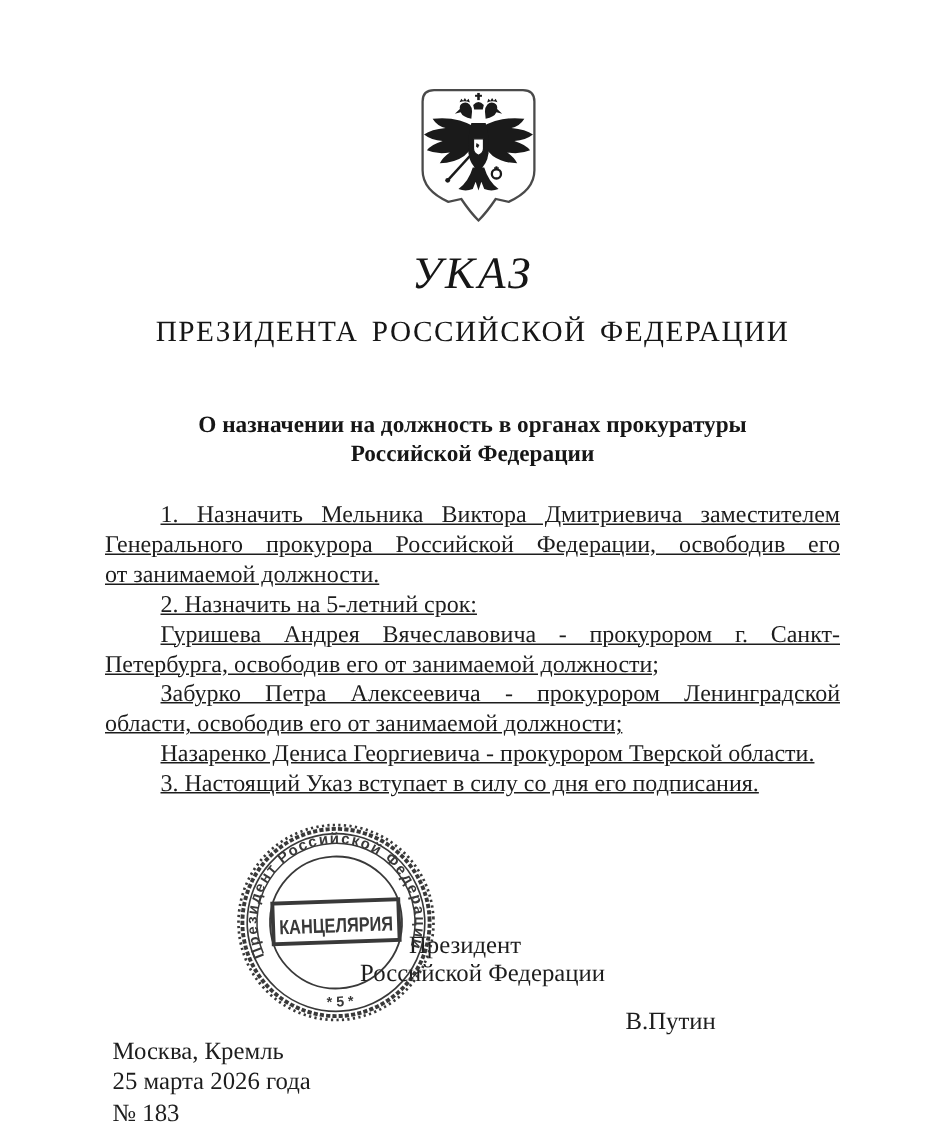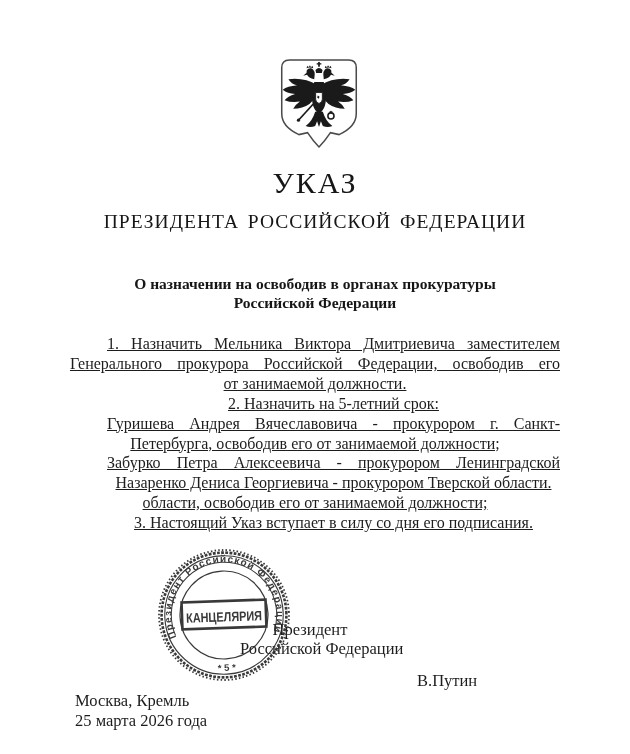--- a/index.html
+++ b/index.html
@@ -20,20 +20,21 @@
   }
   
   .title {
     position: absolute;
     left: 0; top: 168px; width: 630px;
     text-align: center;
     font-size: 30px;
     line-height: 30px;
     letter-spacing: 2px;
     color: #161616;
+    font-style: italic;
   }
   .subtitle {
     position: absolute;
     left: 0; top: 210px; width: 630px;
     text-align: center;
     font-size: 19.5px;
     line-height: 24px;
     letter-spacing: 1px;
     word-spacing: 3px;
     color: #161616;
@@ -49,21 +50,21 @@
   }
   
   .body-text {
     position: absolute;
     left: 70px; top: 334px; width: 490px;
     font-size: 16px;
     line-height: 19.9px;
     color: #1d1d1d;
     text-decoration: underline;
   }
-  .ln { text-align: center; }
+  .ln { text-align: left; }
   .ln.i { text-indent: 37px; }
   .ln.j { text-align: justify; text-align-last: justify; }
   
   .stamp {
     position: absolute;
     left: 154px; top: 545px;
     width: 140px; height: 140px;
     z-index: 3;
   }
   
@@ -129,34 +130,34 @@
       <circle cx="57.5" cy="62.5" r="3.2" fill="none" stroke="#1a1a1a" stroke-width="1.6"></circle>
       <rect x="56.8" y="57.2" width="1.4" height="2.4"></rect>
       <rect x="55.8" y="57.9" width="3.4" height="1"></rect>
     </g>
   </svg>
 
   <div class="title">УКАЗ</div>
   <div class="subtitle">ПРЕЗИДЕНТА РОССИЙСКОЙ ФЕДЕРАЦИИ</div>
 
   <div class="subject">
-    <div>О назначении на освободив в органах прокуратуры</div>
+    <div>О назначении на должность в органах прокуратуры</div>
     <div>Российской Федерации</div>
   </div>
 
   <div class="body-text">
     <div class="ln i j">1. Назначить Мельника Виктора Дмитриевича заместителем</div>
     <div class="ln j">Генерального прокурора Российской Федерации, освободив его</div>
     <div class="ln">от занимаемой должности.</div>
     <div class="ln i">2. Назначить на 5-летний срок:</div>
     <div class="ln i j">Гуришева Андрея Вячеславовича - прокурором г. Санкт-</div>
     <div class="ln">Петербурга, освободив его от занимаемой должности;</div>
     <div class="ln i j">Забурко Петра Алексеевича - прокурором Ленинградской</div>
+    <div class="ln">области, освободив его от занимаемой должности;</div>
     <div class="ln i">Назаренко Дениса Георгиевича - прокурором Тверской области.</div>
-    <div class="ln">области, освободив его от занимаемой должности;</div>
     <div class="ln i">3. Настоящий Указ вступает в силу со дня его подписания.</div>
   </div>
 
   <div class="sig-line1">Президент</div>
   <div class="sig-line2">Российской Федерации</div>
   <div class="sig-name">В.Путин</div>
 
   <svg class="stamp" viewBox="-70 -70 140 140" xmlns="http://www.w3.org/2000/svg">
     <g transform="rotate(-3)" stroke="#2b2b2b" fill="none" opacity="0.93">
       <circle r="65" stroke-width="1.8" stroke-dasharray="1.5 2.2"></circle>
@@ -171,15 +172,16 @@
       <g transform="rotate(1)">
         <rect x="-42" y="-14" width="84" height="27" fill="#ffffff" stroke="#2b2b2b" stroke-width="2.6"></rect>
         <text x="0" y="6.5" text-anchor="middle" font-family="Liberation Sans, sans-serif" font-size="13.5" font-weight="bold" fill="#2b2b2b" stroke="none" textLength="76" lengthAdjust="spacingAndGlyphs">КАНЦЕЛЯРИЯ</text>
       </g>
     </g>
   </svg>
 
   <div class="footer">
     <div>Москва, Кремль</div>
     <div>25 марта 2026 года</div>
+    <div>№ 183</div>
   </div>
 
 </div>
 
 </body></html>

